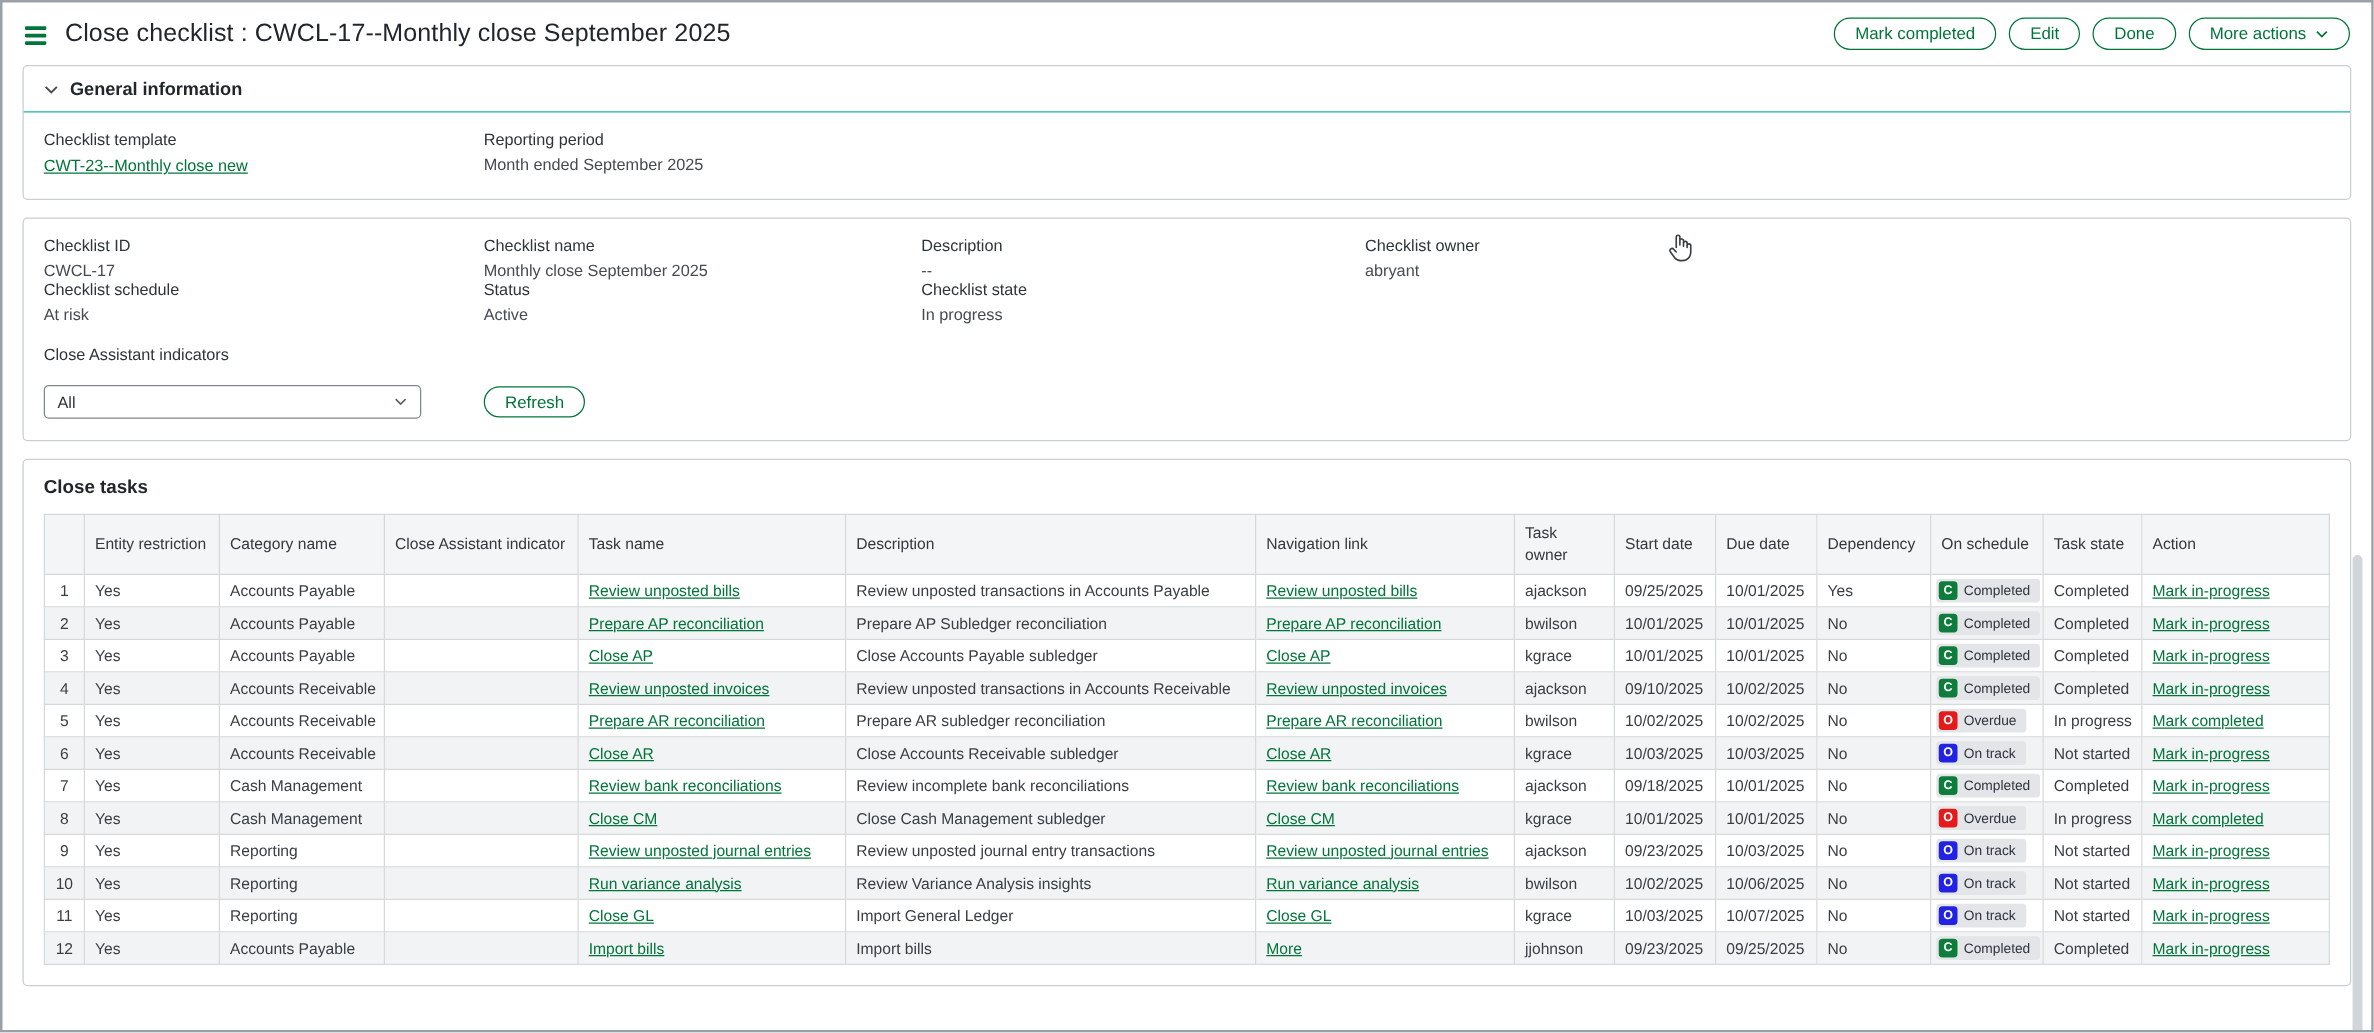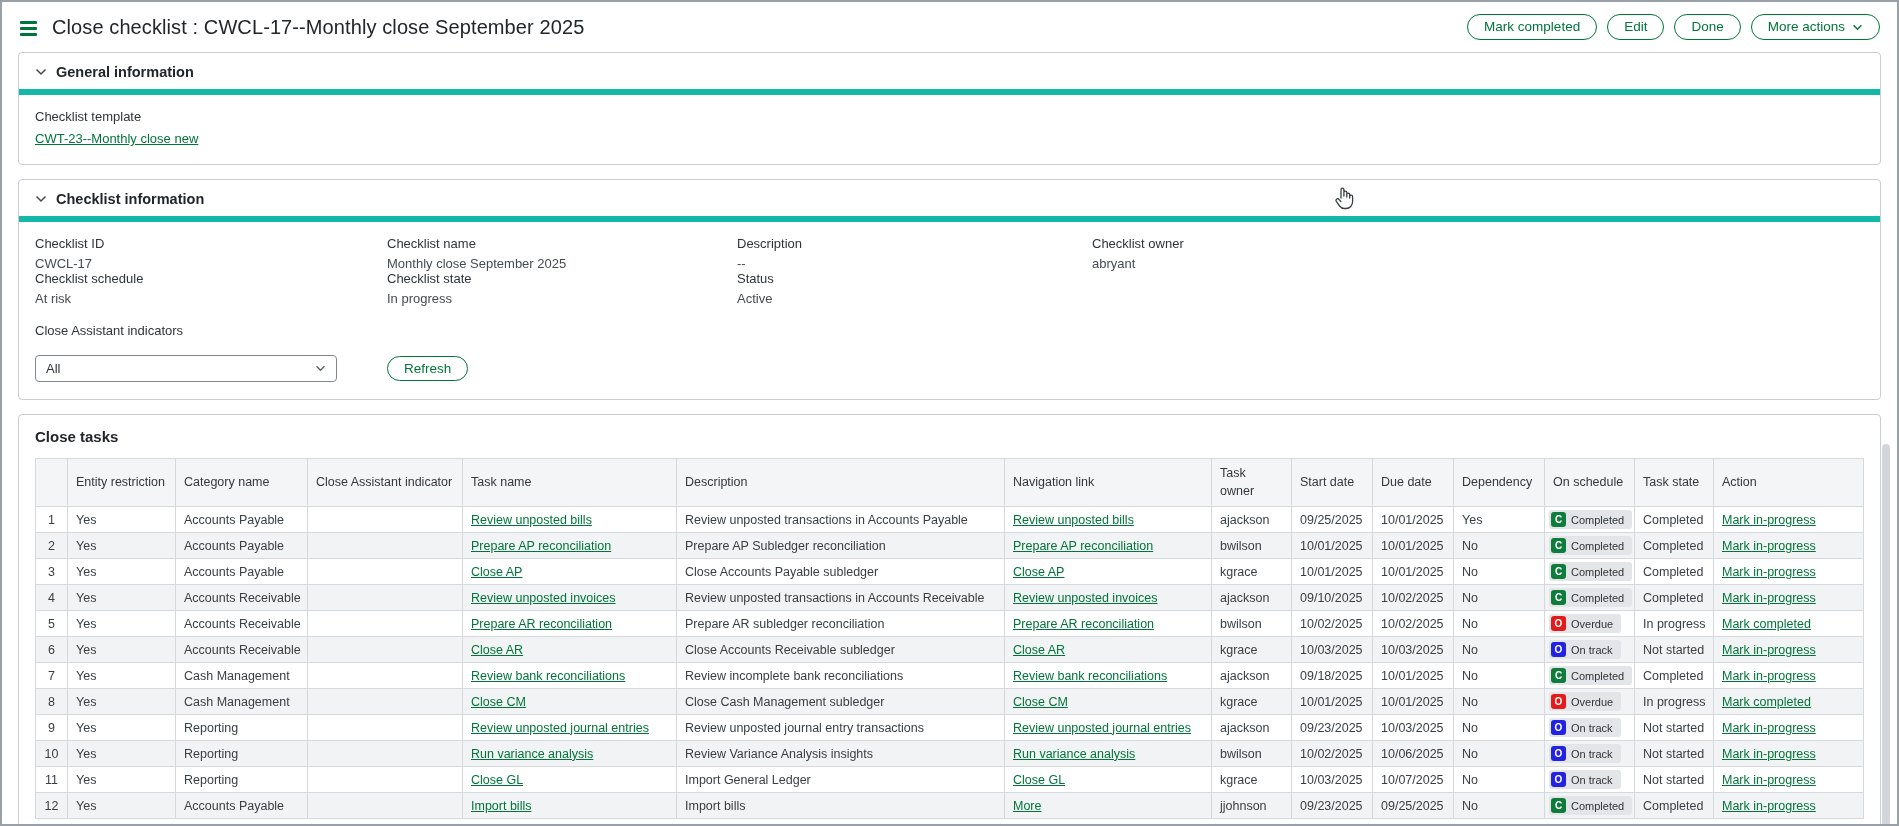--- a/index.html
+++ b/index.html
@@ -19,21 +19,21 @@
     display: inline-flex; align-items: center; gap: 7px; background: #fff;
     border: 1.5px solid #00753a; color: #00753a; border-radius: 15px;
     padding: 5px 16px; font-size: 13.5px; line-height: 1; cursor: pointer; white-space: nowrap;
   }
   
   .card { border: 1px solid #c9ced3; border-radius: 4px; margin: 0 16px 14px; background: #fff; }
   .card:first-of-type { margin-top: 11px; }
   .card-header {
     display: flex; align-items: center; gap: 9px; padding: 11px 16px 9px;
     font-size: 14.5px; font-weight: 700; color: #22262a;
-    border-bottom: 6px solid #14b8a6;
+    border-bottom: 1px solid #14b8a6;
   }
   .card-body { padding: 14px 16px 17px; }
   .fgrid2 { display: grid; grid-template-columns: 352px 1fr; }
   .fgrid4 { display: grid; grid-template-columns: 352px 350px 355px 1fr; }
   .row2 { }
   .flabel { font-size: 13px; color: #2e343a; margin-bottom: 5px; }
   .fvalue { font-size: 13px; color: #454b51; }
   a.glink, .glink { color: #00753a; text-decoration: underline; cursor: pointer; font-size: 13px; }
   .controls { display: grid; grid-template-columns: 352px 1fr; align-items: center; margin-top: 17px; }
   .selectbox {
@@ -103,31 +103,29 @@
           <polyline points="1.5,1.5 6,6 10.5,1.5" fill="none" stroke="#42484e" stroke-width="1.5"></polyline>
         </svg>
       <span>General information</span>
     </div>
     <div class="card-body">
       <div class="fgrid2">
         <div class="field">
           <div class="flabel">Checklist template</div>
           <a class="glink">CWT-23--Monthly close new</a>
         </div>
+        <div class="field">
+          <div class="flabel">Reporting period</div>
+          <div class="fvalue">Month ended September 2025</div>
+        </div>
       </div>
     </div>
   </div>
 
   <div class="card">
-    <div class="card-header">
-      <svg width="12" height="8" viewBox="0 0 12 8">
-          <polyline points="1.5,1.5 6,6 10.5,1.5" fill="none" stroke="#42484e" stroke-width="1.5"></polyline>
-        </svg>
-      <span>Checklist information</span>
-    </div>
     <div class="card-body">
       <div class="fgrid4">
         <div class="field">
           <div class="flabel">Checklist ID</div>
           <div class="fvalue">CWCL-17</div>
         </div>
         <div class="field">
           <div class="flabel">Checklist name</div>
           <div class="fvalue">Monthly close September 2025</div>
         </div>
@@ -139,26 +137,26 @@
           <div class="flabel">Checklist owner</div>
           <div class="fvalue">abryant</div>
         </div>
       </div>
       <div class="fgrid4 row2">
         <div class="field">
           <div class="flabel">Checklist schedule</div>
           <div class="fvalue">At risk</div>
         </div>
         <div class="field">
+          <div class="flabel">Status</div>
+          <div class="fvalue">Active</div>
+        </div>
+        <div class="field">
           <div class="flabel">Checklist state</div>
           <div class="fvalue">In progress</div>
-        </div>
-        <div class="field">
-          <div class="flabel">Status</div>
-          <div class="fvalue">Active</div>
         </div>
         <div></div>
       </div>
       <div class="row2" style="margin-top:17px;">
         <div class="flabel">Close Assistant indicators</div>
         <div class="controls">
           <div class="selectbox">
             <span>All</span>
             <svg width="11" height="7" viewBox="0 0 12 8">
                 <polyline points="1.5,1.5 6,6 10.5,1.5" fill="none" stroke="#5a6066" stroke-width="1.5"></polyline>

